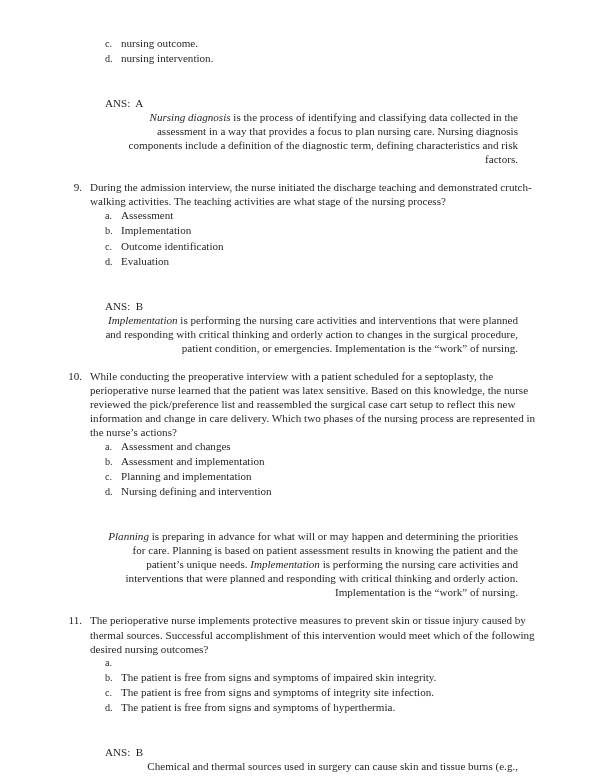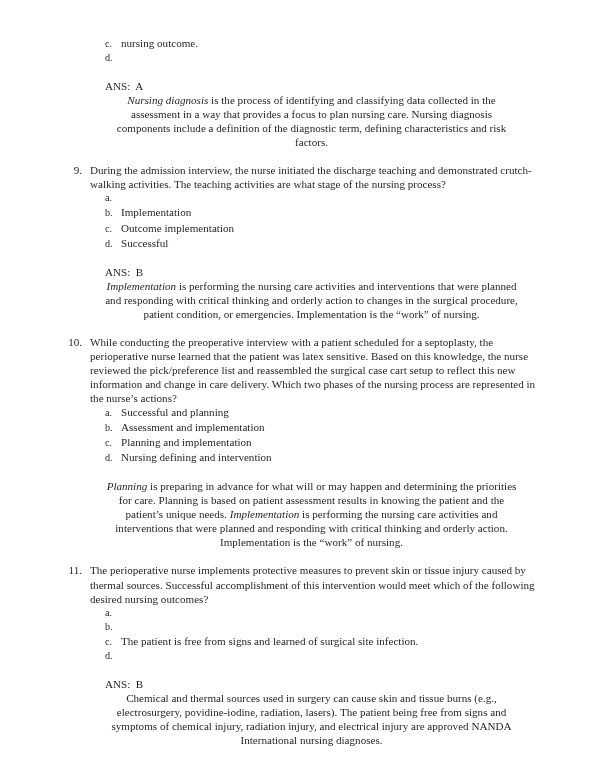--- a/index.html
+++ b/index.html
@@ -48,24 +48,24 @@
     flex: 1 1 auto;
   }
 
   
   .question .opt-letter { margin-left: 105px; }
 
   
   .ans-block {
     margin-left: 105px;
     margin-right: 82px;
-    margin-top: 14px;
+    margin-top: 30px;
   }
   .ans-line { white-space: pre; }
-  .rationale { text-align: center; }
+  .rationale { text-align: right; }
   .rationale i, .term { font-style: italic; }
 
   
   .question {
     position: relative;
     margin-top: 14px;
   }
   .q-head {
     display: flex;
     align-items: baseline;
@@ -88,65 +88,67 @@
 
 <div class="page">
 
   <div class="opt-list">
     <div class="opt">
       <span class="opt-letter">c.</span>
       <span class="opt-text">nursing outcome.</span>
     </div>
     <div class="opt">
       <span class="opt-letter">d.</span>
+      <span class="opt-text">nursing intervention.</span>
     </div>
   </div>
 
   <div class="ans-block">
     <div class="ans-line">ANS:  A</div>
     <div class="rationale"><i class="term">Nursing diagnosis</i><span> is the process of identifying and classifying data collected in the assessment in a way that provides a focus to plan nursing care. Nursing diagnosis components include a definition of the diagnostic term, defining characteristics and risk factors.</span></div>
   </div>
 
   <div class="question">
     <div class="q-head">
       <span class="q-num">9.</span>
       <span class="q-stem">During the admission interview, the nurse initiated the discharge teaching and demonstrated crutch-walking activities. The teaching activities are what stage of the nursing process?</span>
     </div>
     <div class="opt-list">
       <div class="opt">
         <span class="opt-letter">a.</span>
+        <span class="opt-text">Assessment</span>
       </div>
       <div class="opt">
         <span class="opt-letter">b.</span>
         <span class="opt-text">Implementation</span>
       </div>
       <div class="opt">
         <span class="opt-letter">c.</span>
-        <span class="opt-text">Outcome implementation</span>
+        <span class="opt-text">Outcome identification</span>
       </div>
       <div class="opt">
         <span class="opt-letter">d.</span>
-        <span class="opt-text">Successful</span>
+        <span class="opt-text">Evaluation</span>
       </div>
     </div>
     <div class="ans-block">
       <div class="ans-line">ANS:  B</div>
       <div class="rationale"><i class="term">Implementation</i><span> is performing the nursing care activities and interventions that were planned and responding with critical thinking and orderly action to changes in the surgical procedure, patient condition, or emergencies. Implementation is the “work” of nursing.</span></div>
     </div>
   </div>
 
   <div class="question">
     <div class="q-head">
       <span class="q-num">10.</span>
       <span class="q-stem">While conducting the preoperative interview with a patient scheduled for a septoplasty, the perioperative nurse learned that the patient was latex sensitive. Based on this knowledge, the nurse reviewed the pick/preference list and reassembled the surgical case cart setup to reflect this new information and change in care delivery. Which two phases of the nursing process are represented in the nurse’s actions?</span>
     </div>
     <div class="opt-list">
       <div class="opt">
         <span class="opt-letter">a.</span>
-        <span class="opt-text">Successful and planning</span>
+        <span class="opt-text">Assessment and changes</span>
       </div>
       <div class="opt">
         <span class="opt-letter">b.</span>
         <span class="opt-text">Assessment and implementation</span>
       </div>
       <div class="opt">
         <span class="opt-letter">c.</span>
         <span class="opt-text">Planning and implementation</span>
       </div>
       <div class="opt">
@@ -163,27 +165,29 @@
     <div class="q-head">
       <span class="q-num">11.</span>
       <span class="q-stem">The perioperative nurse implements protective measures to prevent skin or tissue injury caused by thermal sources. Successful accomplishment of this intervention would meet which of the following desired nursing outcomes?</span>
     </div>
     <div class="opt-list">
       <div class="opt">
         <span class="opt-letter">a.</span>
       </div>
       <div class="opt">
         <span class="opt-letter">b.</span>
+        <span class="opt-text">The patient is free from signs and symptoms of impaired skin integrity.</span>
       </div>
       <div class="opt">
         <span class="opt-letter">c.</span>
-        <span class="opt-text">The patient is free from signs and learned of surgical site infection.</span>
+        <span class="opt-text">The patient is free from signs and symptoms of integrity site infection.</span>
       </div>
       <div class="opt">
         <span class="opt-letter">d.</span>
+        <span class="opt-text">The patient is free from signs and symptoms of hyperthermia.</span>
       </div>
     </div>
     <div class="ans-block">
       <div class="ans-line">ANS:  B</div>
       <div class="rationale"><span>Chemical and thermal sources used in surgery can cause skin and tissue burns (e.g., electrosurgery, povidine-iodine, radiation, lasers). The patient being free from signs and symptoms of chemical injury, radiation injury, and electrical injury are approved NANDA International nursing diagnoses.</span></div>
     </div>
   </div>
 
 </div>
 

